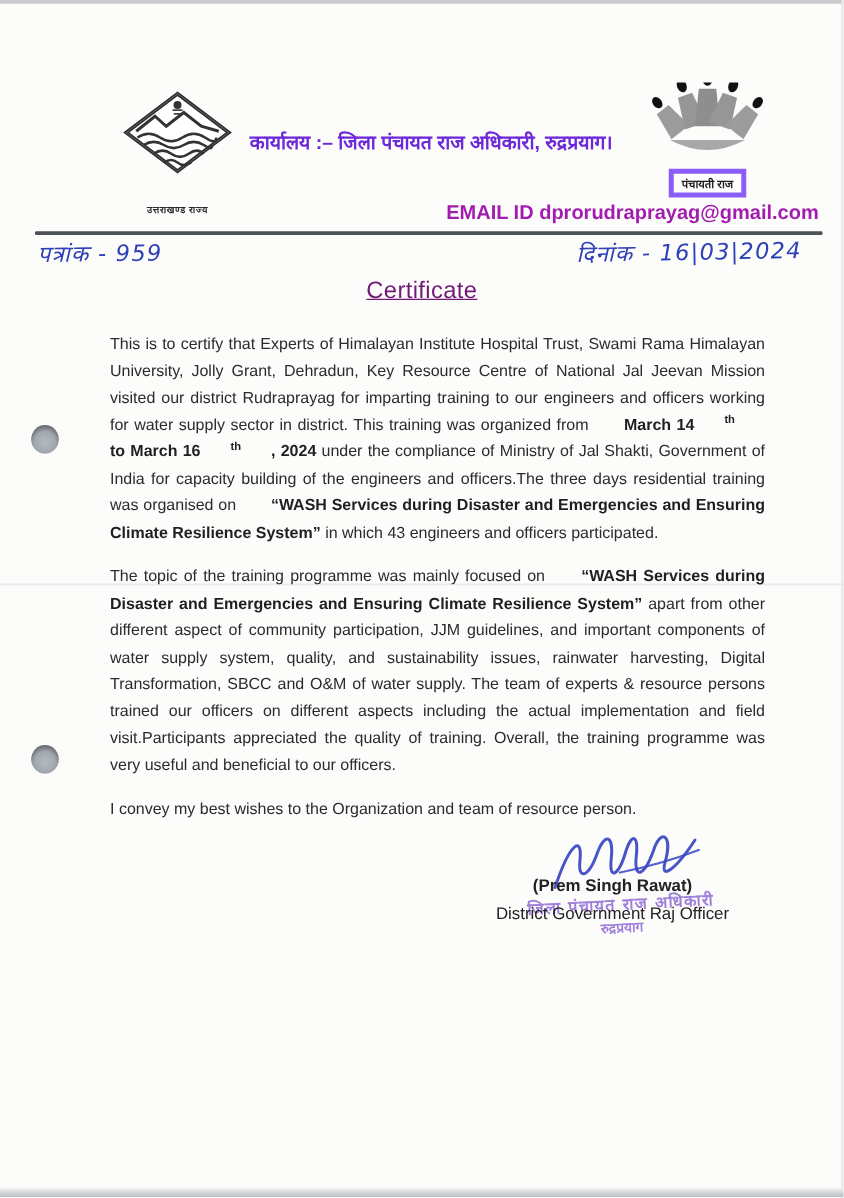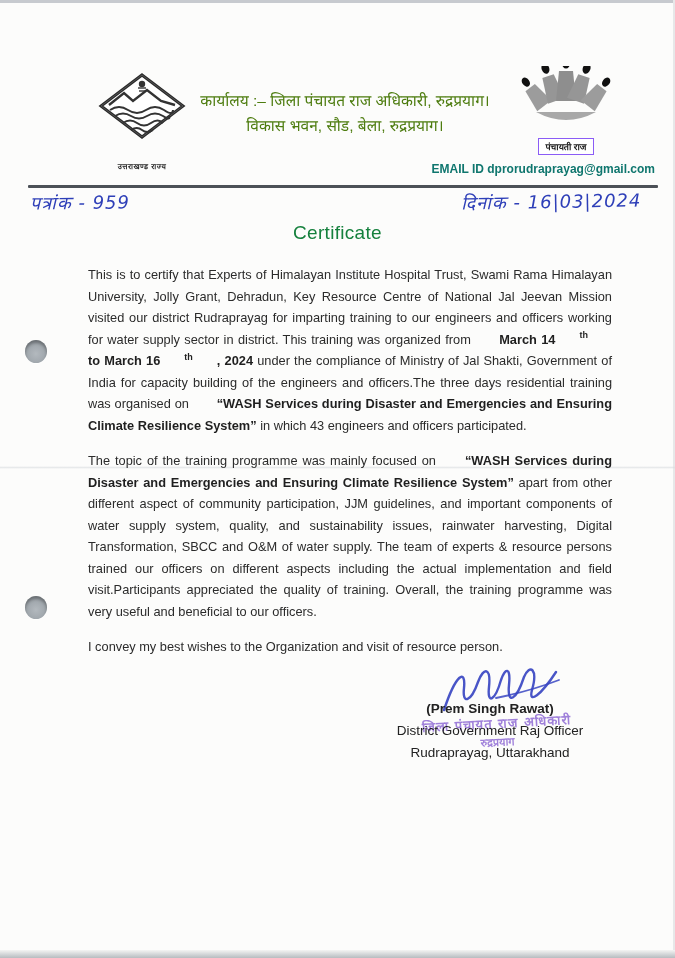--- a/index.html
+++ b/index.html
@@ -19,35 +19,35 @@
   
   .hole{position:absolute;width:22px;height:23px;border-radius:50%;
     background:radial-gradient(circle at 50% 60%, #b3b9be 0%, #9aa1a7 70%, #8b9298 100%);
     box-shadow:inset 0 3px 3px rgba(0,0,0,.30), 0 1px 0 rgba(255,255,255,.8);}
   .hole.h1{left:25px;top:340px;}
   .hole.h2{left:25px;top:596px;}
 
   
   .emblem-left{position:absolute;left:96px;top:72px;width:92px;text-align:center;}
   .emblem-left .cap{font-size:7.5px;color:#2a2a2a;margin-top:13px;letter-spacing:.5px;font-weight:700;}
-  .office{position:absolute;left:190px;top:88px;width:310px;text-align:center;
-    font-weight:400;font-size:15.5px;line-height:25px;color:#4d7c0f;}
+  .office{position:absolute;left:190px;top:102px;width:310px;text-align:center;
+    font-weight:700;font-size:15.5px;line-height:25px;color:#6d28d9;}
   .logo-right{position:absolute;left:516px;top:66px;width:100px;text-align:center;}
   .logo-right .cap{display:inline-block;font-size:9px;font-weight:700;color:#222;
-    border:1px solid #8b5cf6;padding:1px 6px;margin-top:-2px;background:#fff;}
-  .email{position:absolute;right:20px;top:162px;font-weight:700;font-size:12px;color:#0f766e;}
+    border:4px solid #8b5cf6;padding:1px 6px;margin-top:-2px;background:#fff;}
+  .email{position:absolute;right:20px;top:162px;font-weight:700;font-size:16px;color:#a21caf;}
   .rule{position:absolute;left:28px;top:185px;width:630px;height:3px;background:#4c5157;border-radius:1px;}
 
   
   .ink{font-family:"DejaVu Sans", sans-serif;font-style:italic;color:#2e3fb8;letter-spacing:1px;}
   .letter-no{position:absolute;left:30px;top:190px;font-size:18px;transform:rotate(-.6deg);}
   .date-no{position:absolute;right:34px;top:189px;font-size:18px;transform:rotate(-1deg);}
 
   .title{position:absolute;left:0;top:222px;width:675px;text-align:center;
-    font-size:19px;font-weight:500;color:#15803d;letter-spacing:.3px;}
+    font-size:19px;font-weight:500;color:#701a75;letter-spacing:.3px;text-decoration:underline;}
 
   
   .body-text{position:absolute;left:88px;top:264px;width:524px;
     font-size:12.8px;line-height:21.5px;text-align:justify;color:#2b2b2b;}
   .body-text p{margin:0 0 14px 0;}
   .b{font-weight:700;color:#1f1f1f;padding-left:24px;}
   sup{font-size:9px;line-height:0;}
 
   
   .sig-wrap{position:absolute;left:390px;top:698px;width:200px;text-align:center;
@@ -84,21 +84,20 @@
       <path d="M13,38 q9,-6 18,0 t18,0 t18,0 t9,0" fill="none" stroke="#333" stroke-width="2"></path>
       <path d="M18,44 q8,-5 16,0 t16,0 t16,0 t6,0" fill="none" stroke="#333" stroke-width="2"></path>
       <path d="M26,51 q7,-5 14,0 t14,0 t12,0" fill="none" stroke="#333" stroke-width="2"></path>
       <path d="M34,58 q6,-4 11,0 t11,0" fill="none" stroke="#333" stroke-width="1.8"></path>
     </svg>
     <div class="cap">उत्तराखण्ड राज्य</div>
   </div>
 
   <div class="office">
     <div>कार्यालय :– जिला पंचायत राज अधिकारी, रुद्रप्रयाग।</div>
-    <div>विकास भवन, सौड, बेला, रुद्रप्रयाग।</div>
   </div>
 
   <div class="logo-right">
     <svg width="96" height="66" viewBox="0 0 96 66">
       <g transform="translate(14,24) rotate(-38)">
         <ellipse cx="0" cy="-10" rx="3.6" ry="5" fill="#111"></ellipse>
         <path d="M-6,-3 L6,-3 L9,20 L-9,20 Z" fill="#9c9c9c"></path>
       </g>
       <g transform="translate(31,13) rotate(-19)">
         <ellipse cx="0" cy="-11" rx="3.8" ry="5.4" fill="#111"></ellipse>
@@ -125,32 +124,31 @@
   <div class="rule"></div>
 
   <div class="ink letter-no">पत्रांक - 959</div>
   <div class="ink date-no">दिनांक - 16|03|2024</div>
 
   <div class="title">Certificate</div>
 
   <div class="body-text">
     <p><span>This is to certify that Experts of Himalayan Institute Hospital Trust, Swami Rama Himalayan University, Jolly Grant, Dehradun, Key Resource Centre of National Jal Jeevan Mission visited our district Rudraprayag for imparting training to our engineers and officers working for water supply sector in district. This training was organized from </span><span class="b">March 14</span><sup class="b">th</sup><span class="b"> to March 16</span><sup class="b">th</sup><span class="b">, 2024</span><span> under the compliance of Ministry of Jal Shakti, Government of India for capacity building of the engineers and officers.The three days residential training was organised on </span><span class="b">“WASH Services during Disaster and Emergencies and Ensuring Climate Resilience System”</span><span> in which 43 engineers and officers participated.</span></p>
     <p><span>The topic of the training programme was mainly focused on </span><span class="b">“WASH Services during Disaster and Emergencies and Ensuring Climate Resilience System”</span><span> apart from other different aspect of community participation, JJM guidelines, and important components of water supply system, quality, and sustainability issues, rainwater harvesting, Digital Transformation, SBCC and O&amp;M of water supply. The team of experts &amp; resource persons trained our officers on different aspects including the actual implementation and field visit.Participants appreciated the quality of training. Overall, the training programme was very useful and beneficial to our officers.</span></p>
-    <p>I convey my best wishes to the Organization and visit of resource person.</p>
+    <p>I convey my best wishes to the Organization and team of resource person.</p>
   </div>
 
   <svg class="sig-svg" width="125" height="58" viewBox="0 0 125 58">
     <path d="M6,50 C18,14 28,8 26,28 C24,45 33,42 40,22 C46,6 53,8 51,27 C49,45 57,41 63,20 C67,8 73,6 71,25 C69,45 78,41 86,17 C92,3 100,9 94,30 C90,45 103,35 118,12" fill="none" stroke="#3a46c2" stroke-width="2.4" stroke-linecap="round" opacity=".92"></path>
     <path d="M58,38 C78,34 100,28 121,20" fill="none" stroke="#3a46c2" stroke-width="1.8" stroke-linecap="round" opacity=".85"></path>
   </svg>
 
   <div class="stamp">
     <div class="l1">जिला पंचायत राज अधिकारी</div>
     <div class="l2">रुद्रप्रयाग</div>
   </div>
 
   <div class="sig-wrap">
     <div class="sig-name">(Prem Singh Rawat)</div>
     <div>District Government Raj Officer</div>
-    <div>Rudraprayag, Uttarakhand</div>
   </div>
 
 </div>
 
 </body></html>

